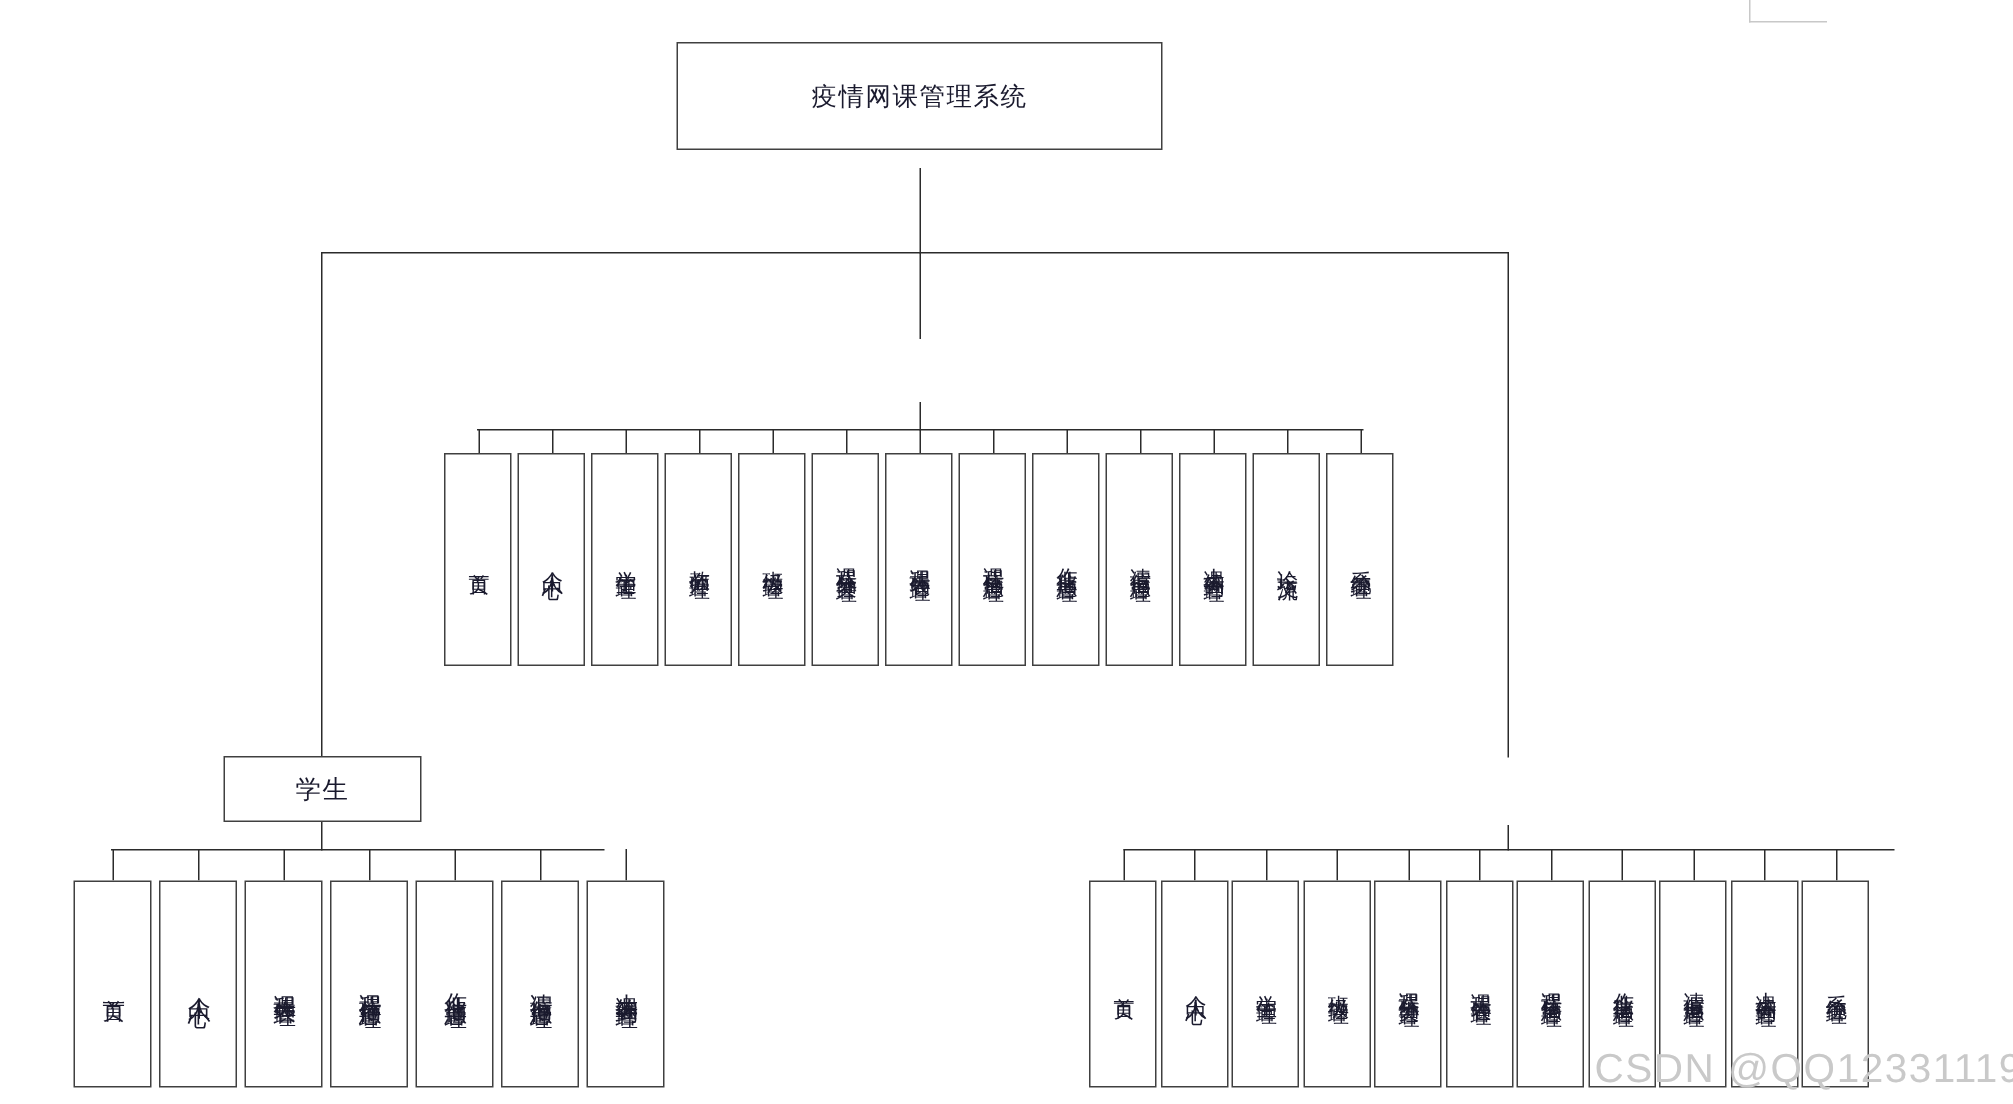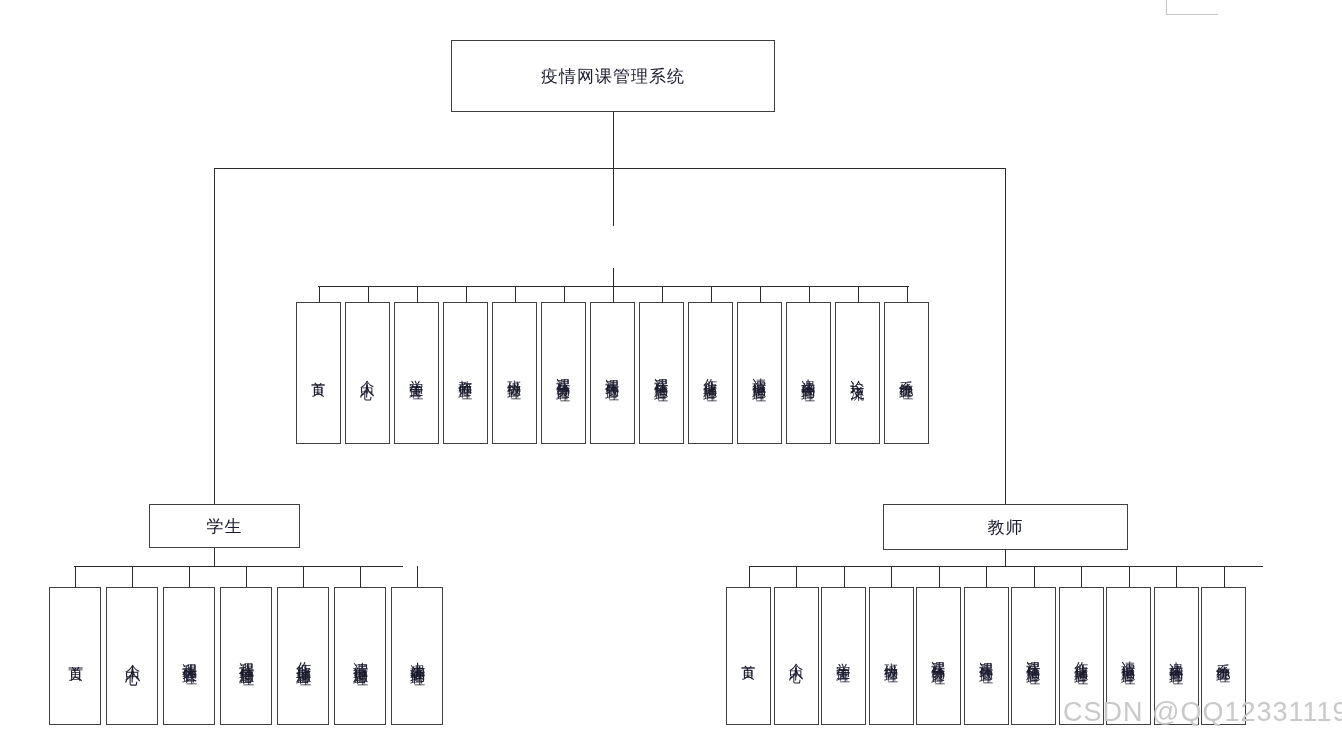--- a/index.html
+++ b/index.html
@@ -66,46 +66,43 @@
     font-family: "Liberation Sans", sans-serif;
   }
 </style>
 </head>
 <body>
 
 <div id="canvas">
 
   <div class="corner-artifact" style="left:1166px; top:0px; width:52px; height:15px;"></div>
 
-  <div class="node wide" style="left:451px; top:40px; width:324px; height:72px;">
+  <div class="node wide" style="left:451px; top:28px; width:324px; height:72px;">
     <span>疫情网课管理系统</span>
   </div>
 
   <div class="line v" style="left:613px; top:112px; height:57px;"></div>
 
   <div class="line h" style="left:214px; top:168px; width:792px;"></div>
 
   <div class="line v" style="left:613px; top:168px; height:58px;"></div>
 
   <div class="line v" style="left:214px; top:168px; height:336px;"></div>
 
   <div class="line v" style="left:1005px; top:168px; height:337px;"></div>
 
   <div class="line v" style="left:613px; top:268px; height:19px;"></div>
   <div class="line h" style="left:318px; top:286px; width:591px;"></div>
 
-  <div class="node wide" style="left:149px; top:504px; width:151px; height:44px;">
+  <div class="node wide" style="left:149px; top:504px; width:132px; height:44px;">
     <span>学生</span>
   </div>
   <div class="line v" style="left:214px; top:548px; height:19px;"></div>
   <div class="line h" style="left:74px; top:566px; width:329px;"></div>
 
-  <div class="node wide" style="left:883px; top:504px; width:245px; height:46px;">
-    <span>教师</span>
-  </div>
   <div class="line v" style="left:1005px; top:550px; height:17px;"></div>
   <div class="line h" style="left:749px; top:566px; width:514px;"></div>
 
   <div id="leaf-layer">
       <div class="line v" style="left: 319px; top: 286px; height: 16px;"></div>
       <div class="node leaf" style="left: 296px; top: 302px; width: 45px; height: 142px; font-size: 14px;">
         <span class="vtxt">首页</span>
       </div>
       <div class="line v" style="left: 368px; top: 286px; height: 16px;"></div>
       <div class="node leaf" style="left: 345px; top: 302px; width: 45px; height: 142px; font-size: 14px;">

